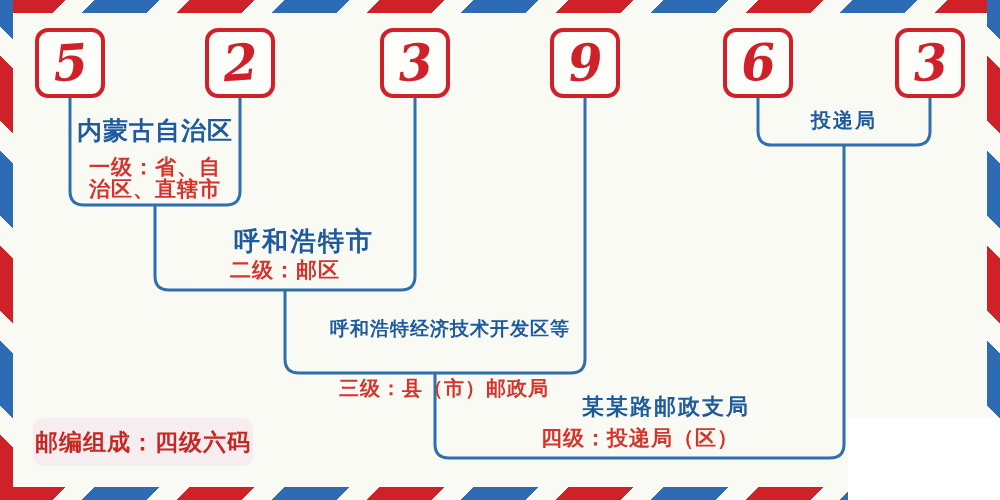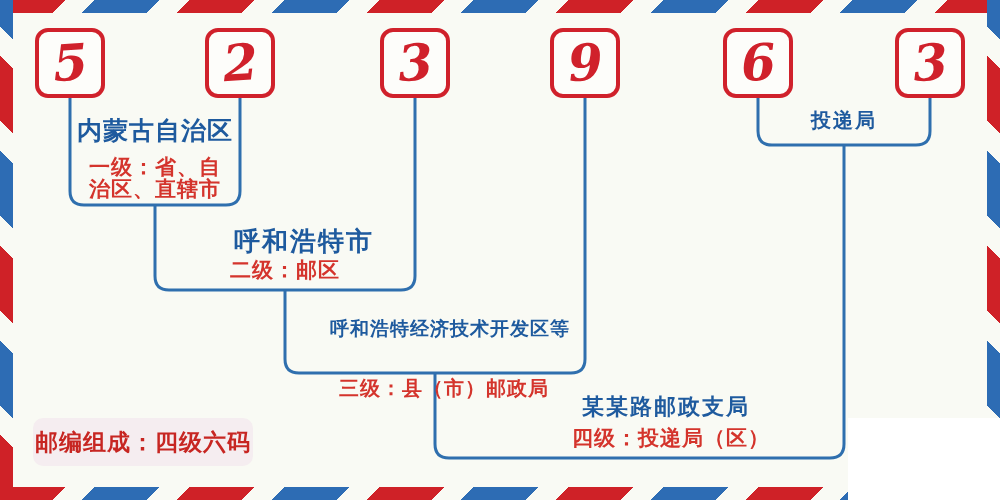--- a/index.html
+++ b/index.html
@@ -62,21 +62,21 @@
   .lbl.blue{color:var(--text-blue);}
   .lbl.red{color:var(--text-red);}
 
   .l1-title{left:155px;top:114px;font-size:25px;}
   .l1-desc {left:155px;top:156px;font-size:21px;line-height:1.07;}
   .l2-title{left:285px;top:224px;font-size:26px;letter-spacing:2px;margin-left:19px;}
   .l2-desc {left:285px;top:256px;font-size:21px;}
   .l3-title{left:435px;top:316px;font-size:19px;padding-left:30px;}
   .l3-desc {left:444px;top:339px;font-size:20px;margin-top:36px;}
   .l4-title{left:666px;top:392px;font-size:22px;letter-spacing:2px;}
-  .l4-desc {left:640px;top:424px;font-size:21px;margin-left:31px;}
+  .l4-desc {left:640px;top:424px;font-size:21px;}
   .l5-title{left:844px;top:107px;font-size:20px;letter-spacing:2px;}
 
   
   .pill{
     position:absolute;left:33px;top:418px;width:220px;height:48px;
     background:var(--pill-bg);border-radius:10px;
     display:flex;align-items:center;justify-content:center;
   }
   .pill-text{color:var(--pill-red);font-weight:bold;font-size:23px;letter-spacing:1px;text-align:center;}
 

